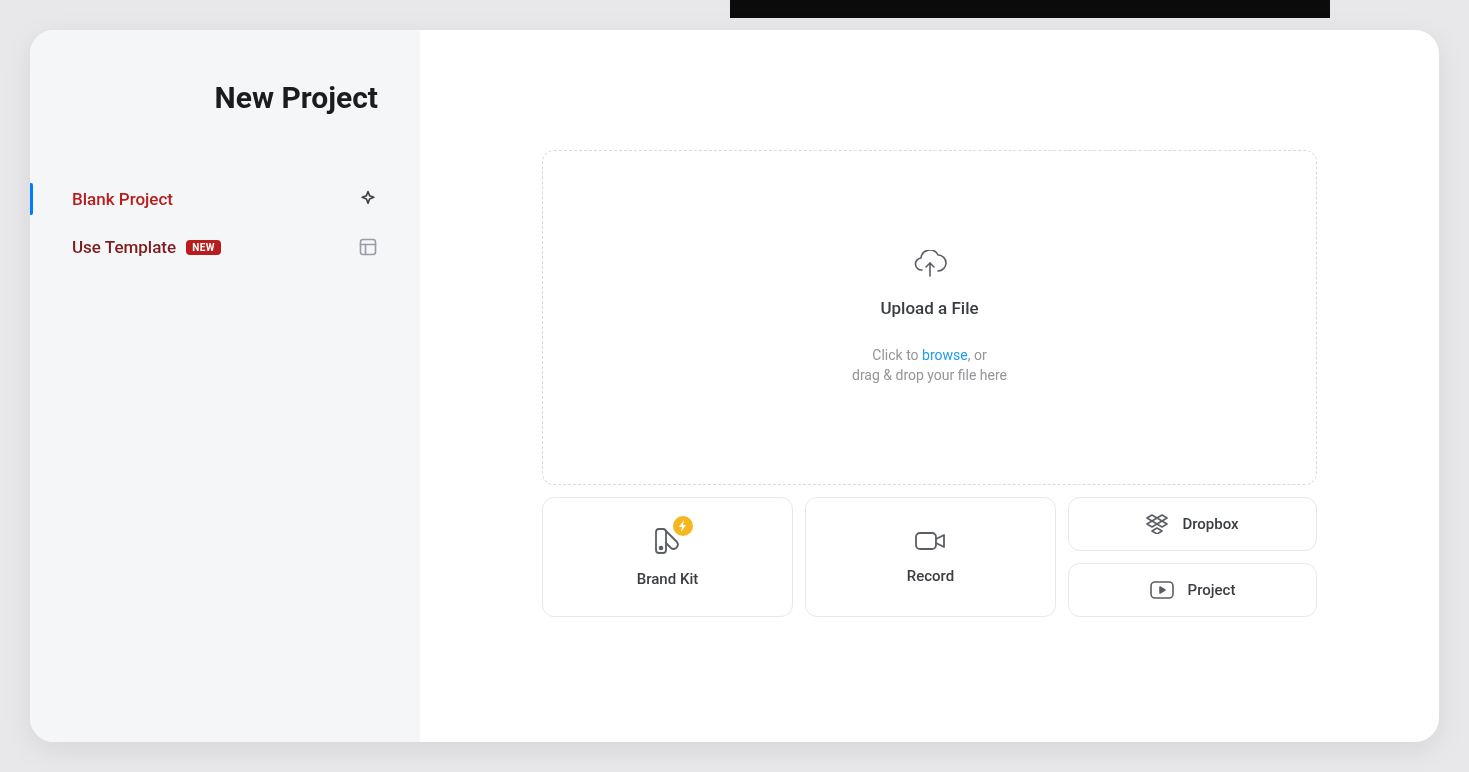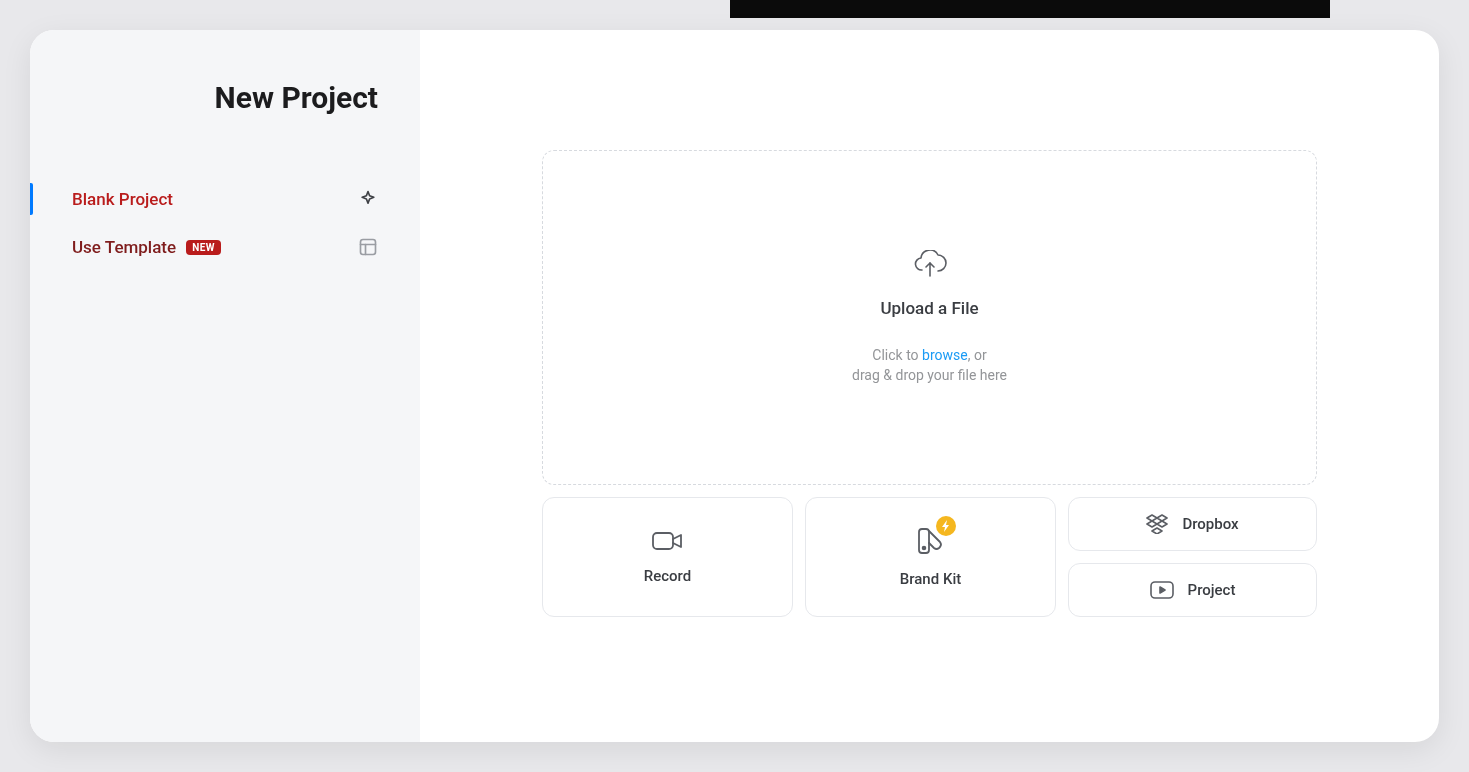--- a/index.html
+++ b/index.html
@@ -226,43 +226,43 @@
       <div class="dropzone-title">Upload a File</div>
       <div class="dropzone-sub">
         <span>Click to </span><span class="browse">browse</span><span>, or</span><br>
         <span>drag &amp; drop your file here</span>
       </div>
     </div>
 
     <div class="source-row">
 
       <div class="tile tile-large">
-        <span>
-          <svg width="34" height="24" viewBox="0 0 34 24" fill="none" stroke="#5b5e64" stroke-width="1.8" stroke-linecap="round" stroke-linejoin="round">
-            <rect x="2" y="4" width="20" height="16" rx="4"></rect>
-            <path d="M22 10l8-4v12l-8-4"></path>
-          </svg>
-        </span>
-        <span class="tile-label">Record</span>
-      </div>
-
-      <div class="tile tile-large">
         <span class="icon-wrap">
           <svg width="30" height="30" viewBox="0 0 30 30" fill="none" stroke="#5b5e64" stroke-width="1.8" stroke-linecap="round" stroke-linejoin="round">
             <rect x="3" y="3" width="10" height="24" rx="3"></rect>
             <circle cx="8" cy="22" r="1.4" fill="#5b5e64"></circle>
             <path d="M13 5l11 11a4 4 0 0 1 0 5l-1 1a4 4 0 0 1-5 0L13 17"></path>
           </svg>
           <span class="lightning-badge">
             <svg width="10" height="12" viewBox="0 0 10 12" fill="#ffffff">
                 <path d="M6 0L1 7h3l-1 5 5-7H5z"></path>
               </svg>
           </span>
         </span>
         <span class="tile-label">Brand Kit</span>
+      </div>
+
+      <div class="tile tile-large">
+        <span>
+          <svg width="34" height="24" viewBox="0 0 34 24" fill="none" stroke="#5b5e64" stroke-width="1.8" stroke-linecap="round" stroke-linejoin="round">
+            <rect x="2" y="4" width="20" height="16" rx="4"></rect>
+            <path d="M22 10l8-4v12l-8-4"></path>
+          </svg>
+        </span>
+        <span class="tile-label">Record</span>
       </div>
 
       <div class="tile-col">
         <div class="tile tile-small">
           <span>
             <svg width="22" height="20" viewBox="0 0 22 20" fill="none" stroke="#5b5e64" stroke-width="1.6" stroke-linejoin="round">
               <path d="M6 1L1 4l5 3 5-3z"></path>
               <path d="M16 1l5 3-5 3-5-3z"></path>
               <path d="M6 7l-5 3 5 3 5-3z"></path>
               <path d="M16 7l5 3-5 3-5-3z"></path>

